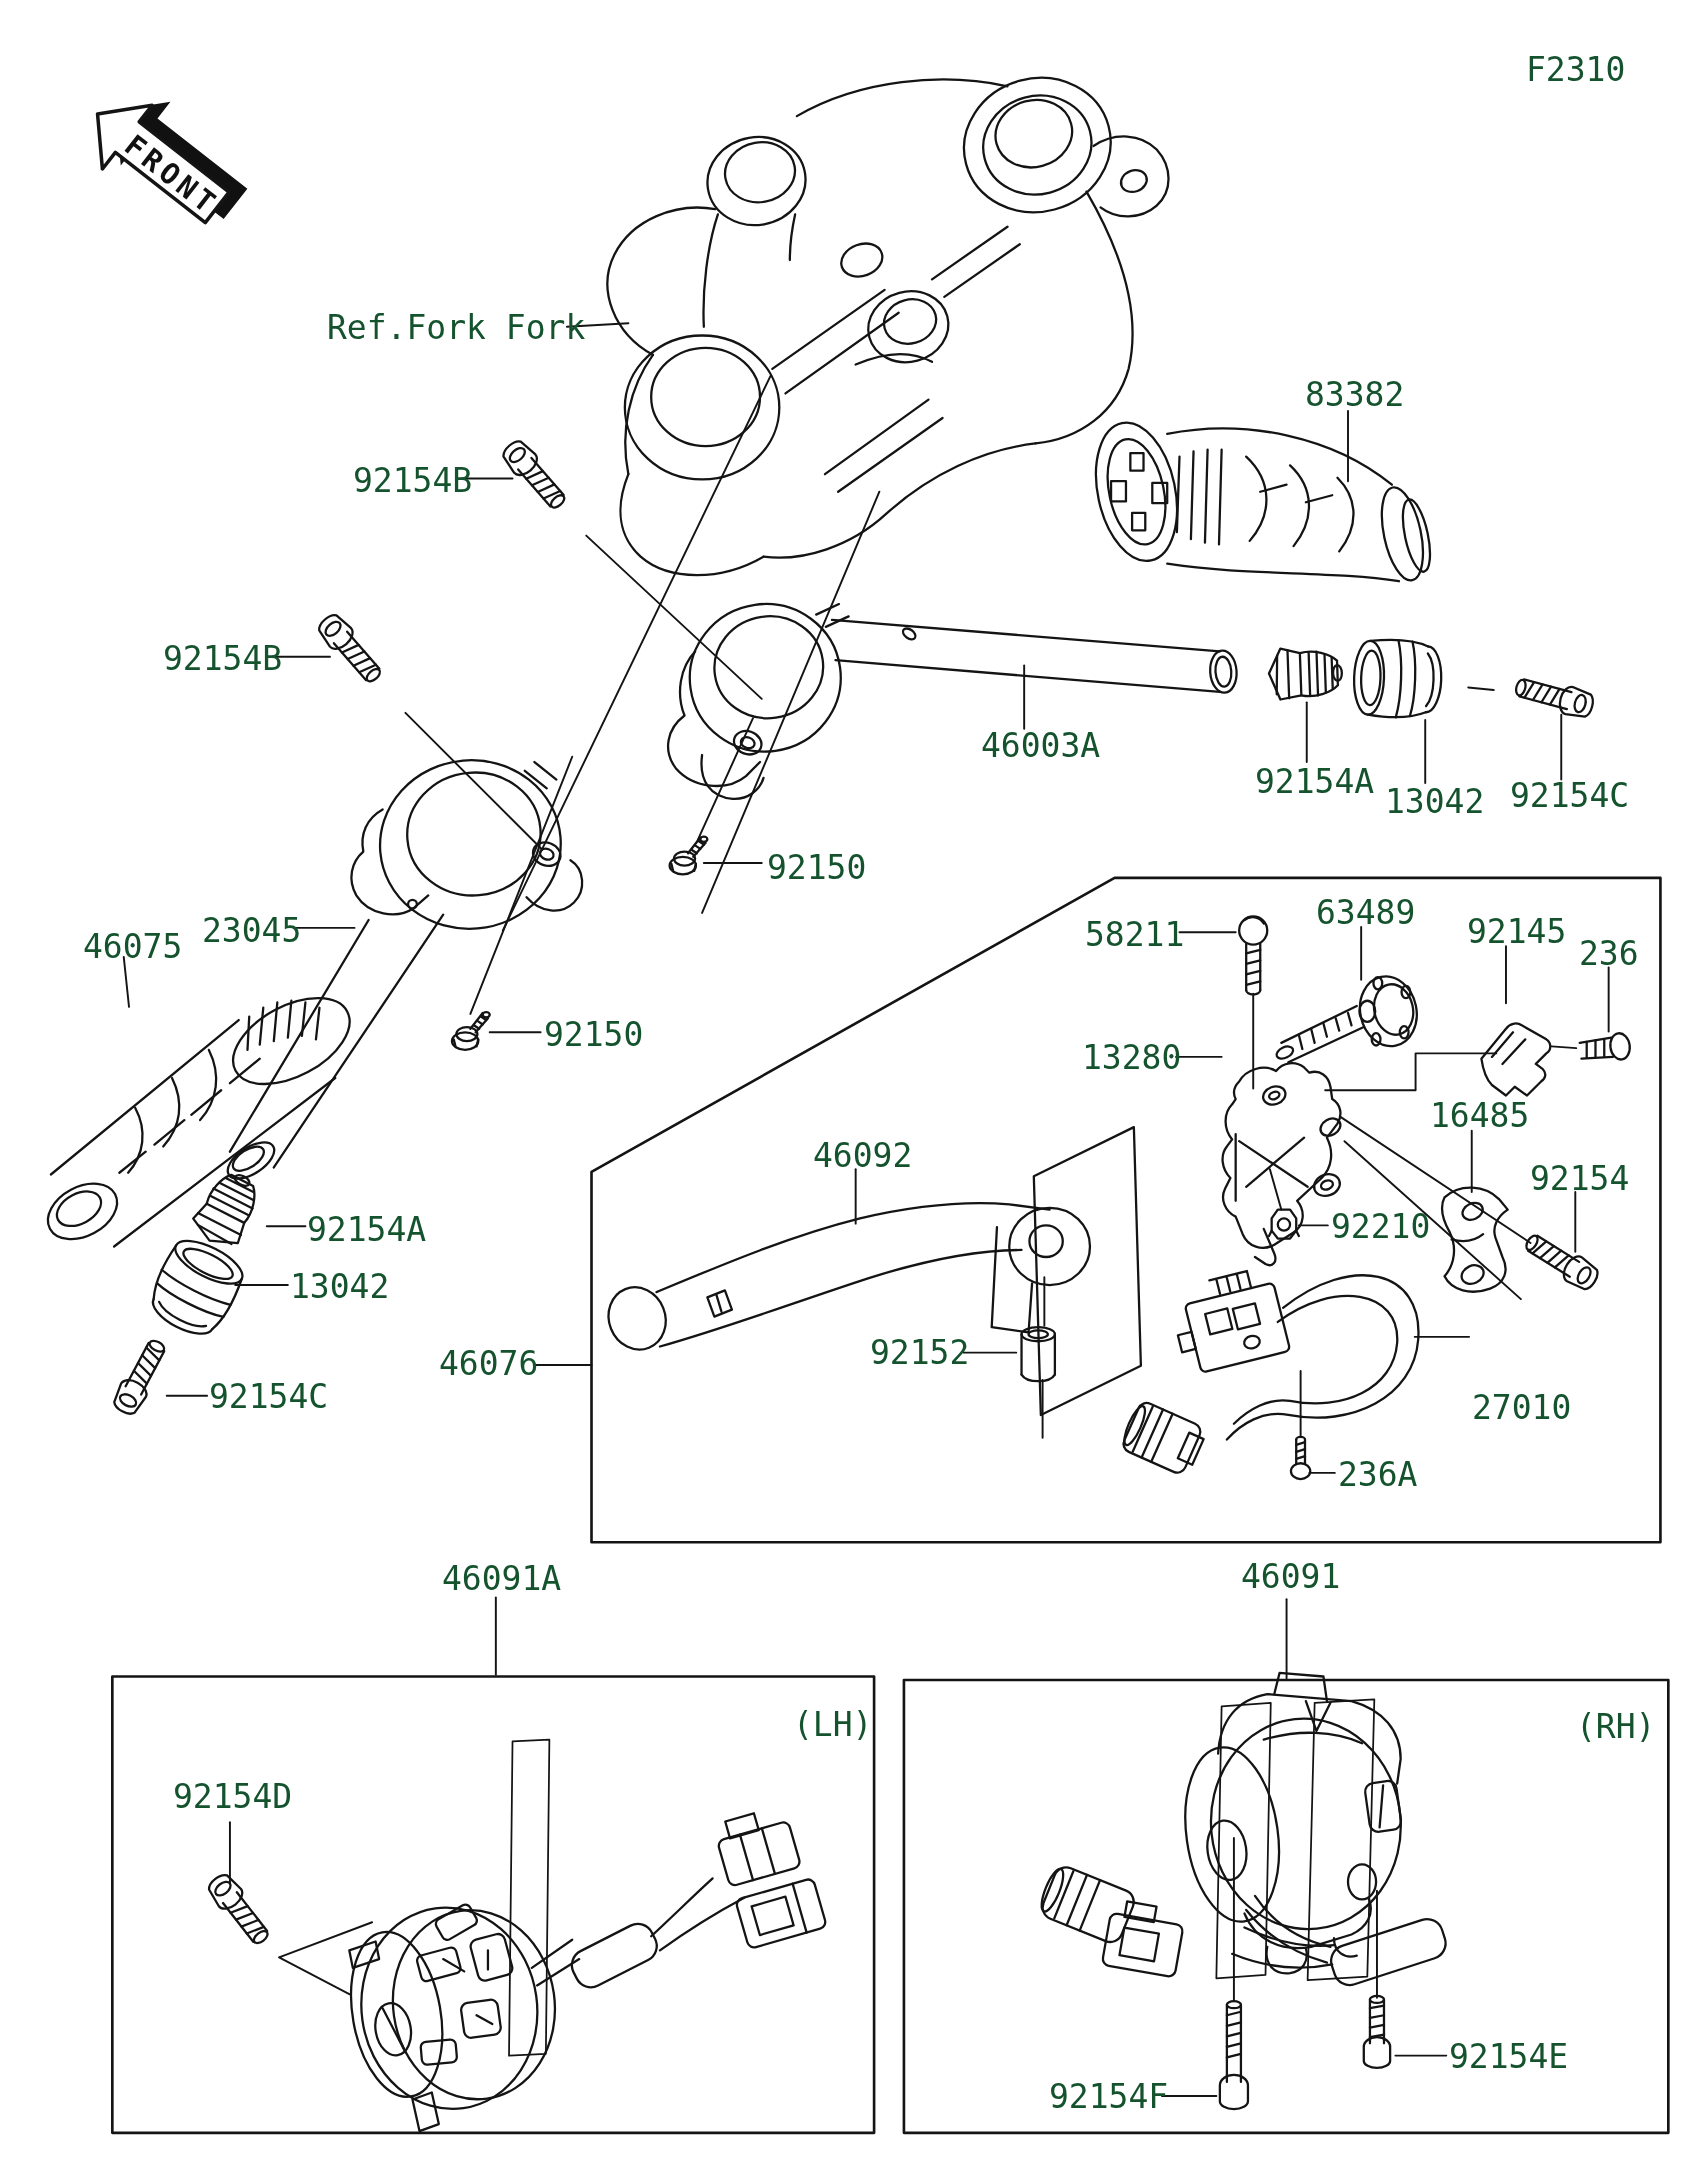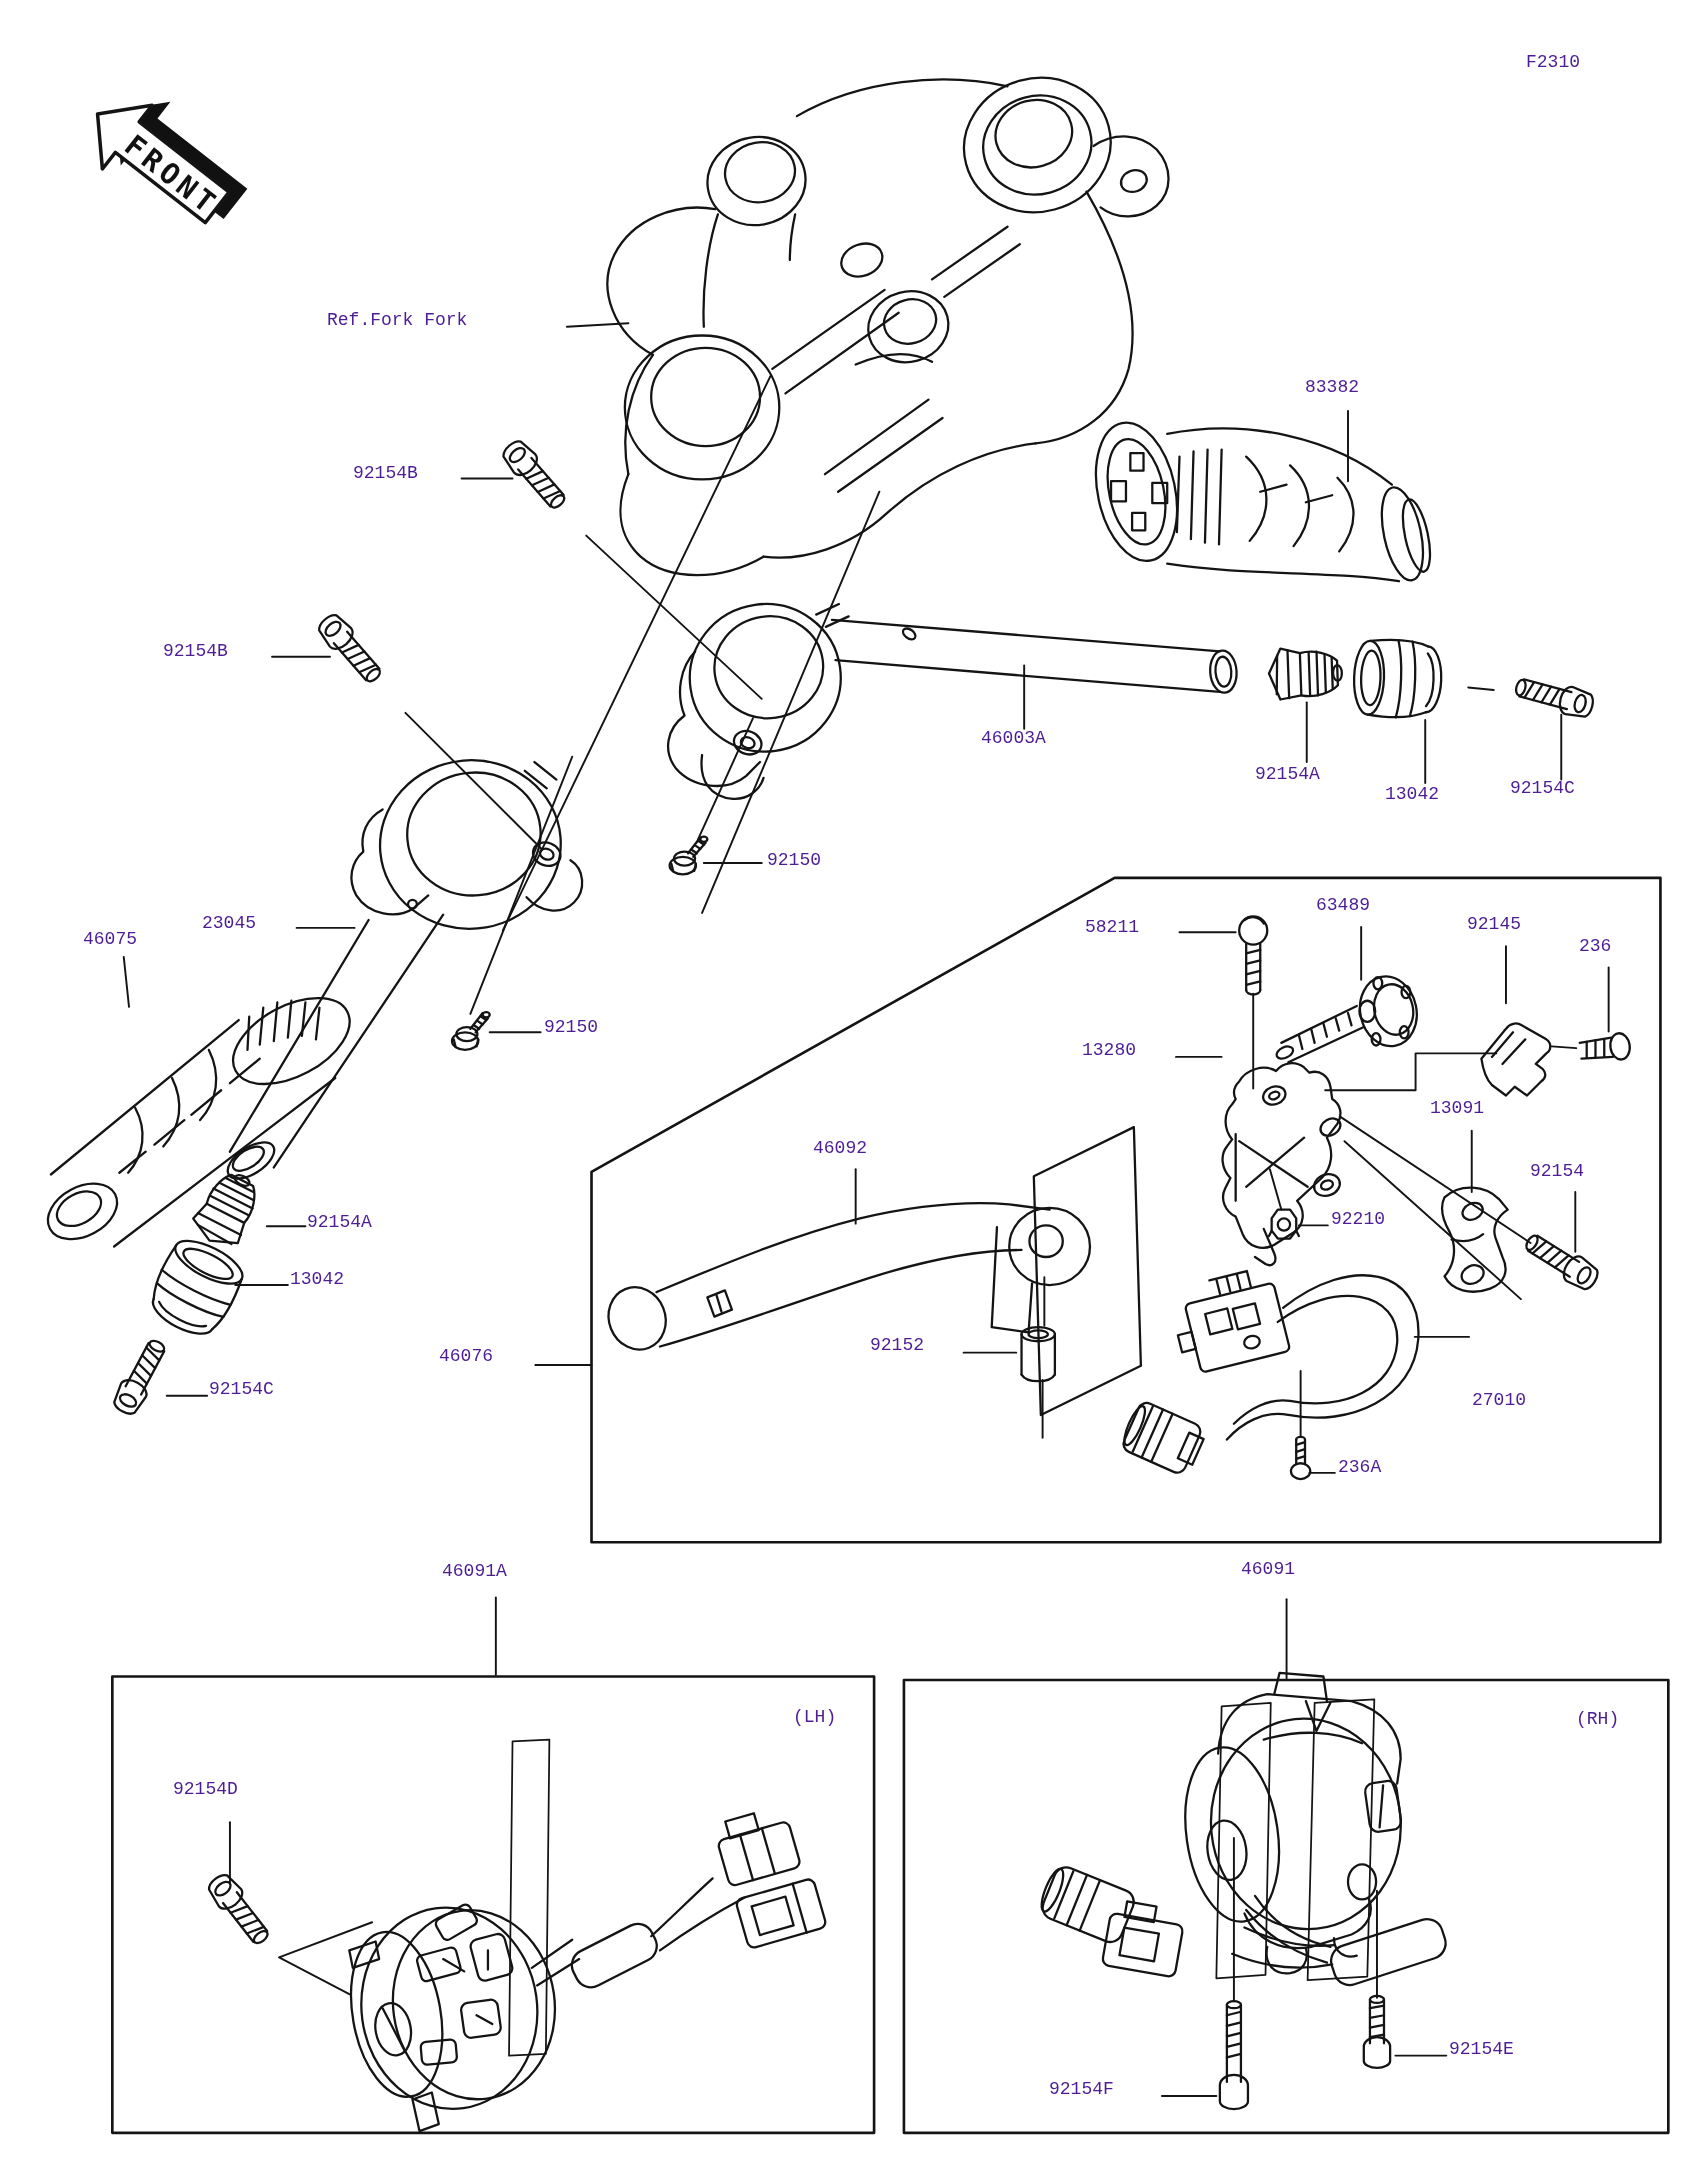--- a/index.html
+++ b/index.html
@@ -1,20 +1,20 @@
 <!DOCTYPE html>
 <html style="font-size:14px"><head>
 <meta charset="utf-8">
 <style>
   html,body{margin:0;padding:0;background:#fff;}
   body{width:1685px;height:2177px;position:relative;overflow:hidden;
        font-family:"DejaVu Sans Mono","Liberation Mono",monospace;color:#141414;}
   svg.art{position:absolute;left:0;top:0;}
-  .lbl{position:absolute;font-size:18px;line-height:1;white-space:nowrap;
-       letter-spacing:0px;color:#4c1d95;font-family:Liberation Mono, monospace;}
+  .lbl{position:absolute;font-size:33px;line-height:1;white-space:nowrap;
+       letter-spacing:0px;color:#14532d;}
   .front-txt{position:absolute;font-size:29px;font-weight:bold;letter-spacing:4.4px;
        transform-origin:0 0;transform:rotate(38deg);color:#111;}
 </style>
 </head>
 <body>
 
 <svg class="art" width="1685" height="2177" viewBox="0 0 1920 2480" fill="none" stroke="#141414" stroke-width="2.6" stroke-linecap="round" stroke-linejoin="round">
 
   <defs>
 
@@ -400,21 +400,21 @@
 <span class="lbl" style="left:1510px;top:779px">92154C</span>
 <span class="lbl" style="left:767px;top:851px">92150</span>
 <span class="lbl" style="left:202px;top:914px">23045</span>
 <span class="lbl" style="left:544px;top:1018px">92150</span>
 <span class="lbl" style="left:83px;top:930px">46075</span>
 <span class="lbl" style="left:1085px;top:918px">58211</span>
 <span class="lbl" style="left:1316px;top:896px">63489</span>
 <span class="lbl" style="left:1467px;top:915px">92145</span>
 <span class="lbl" style="left:1579px;top:937px">236</span>
 <span class="lbl" style="left:1082px;top:1041px">13280</span>
-<span class="lbl" style="left:1430px;top:1099px">13091</span>
+<span class="lbl" style="left:1430px;top:1099px">16485</span>
 <span class="lbl" style="left:1530px;top:1162px">92154</span>
 <span class="lbl" style="left:813px;top:1139px">46092</span>
 <span class="lbl" style="left:1331px;top:1210px">92210</span>
 <span class="lbl" style="left:307px;top:1213px">92154A</span>
 <span class="lbl" style="left:439px;top:1347px">46076</span>
 <span class="lbl" style="left:870px;top:1336px">92152</span>
 <span class="lbl" style="left:1472px;top:1391px">27010</span>
 <span class="lbl" style="left:290px;top:1270px">13042</span>
 <span class="lbl" style="left:1338px;top:1458px">236A</span>
 <span class="lbl" style="left:209px;top:1380px">92154C</span>

